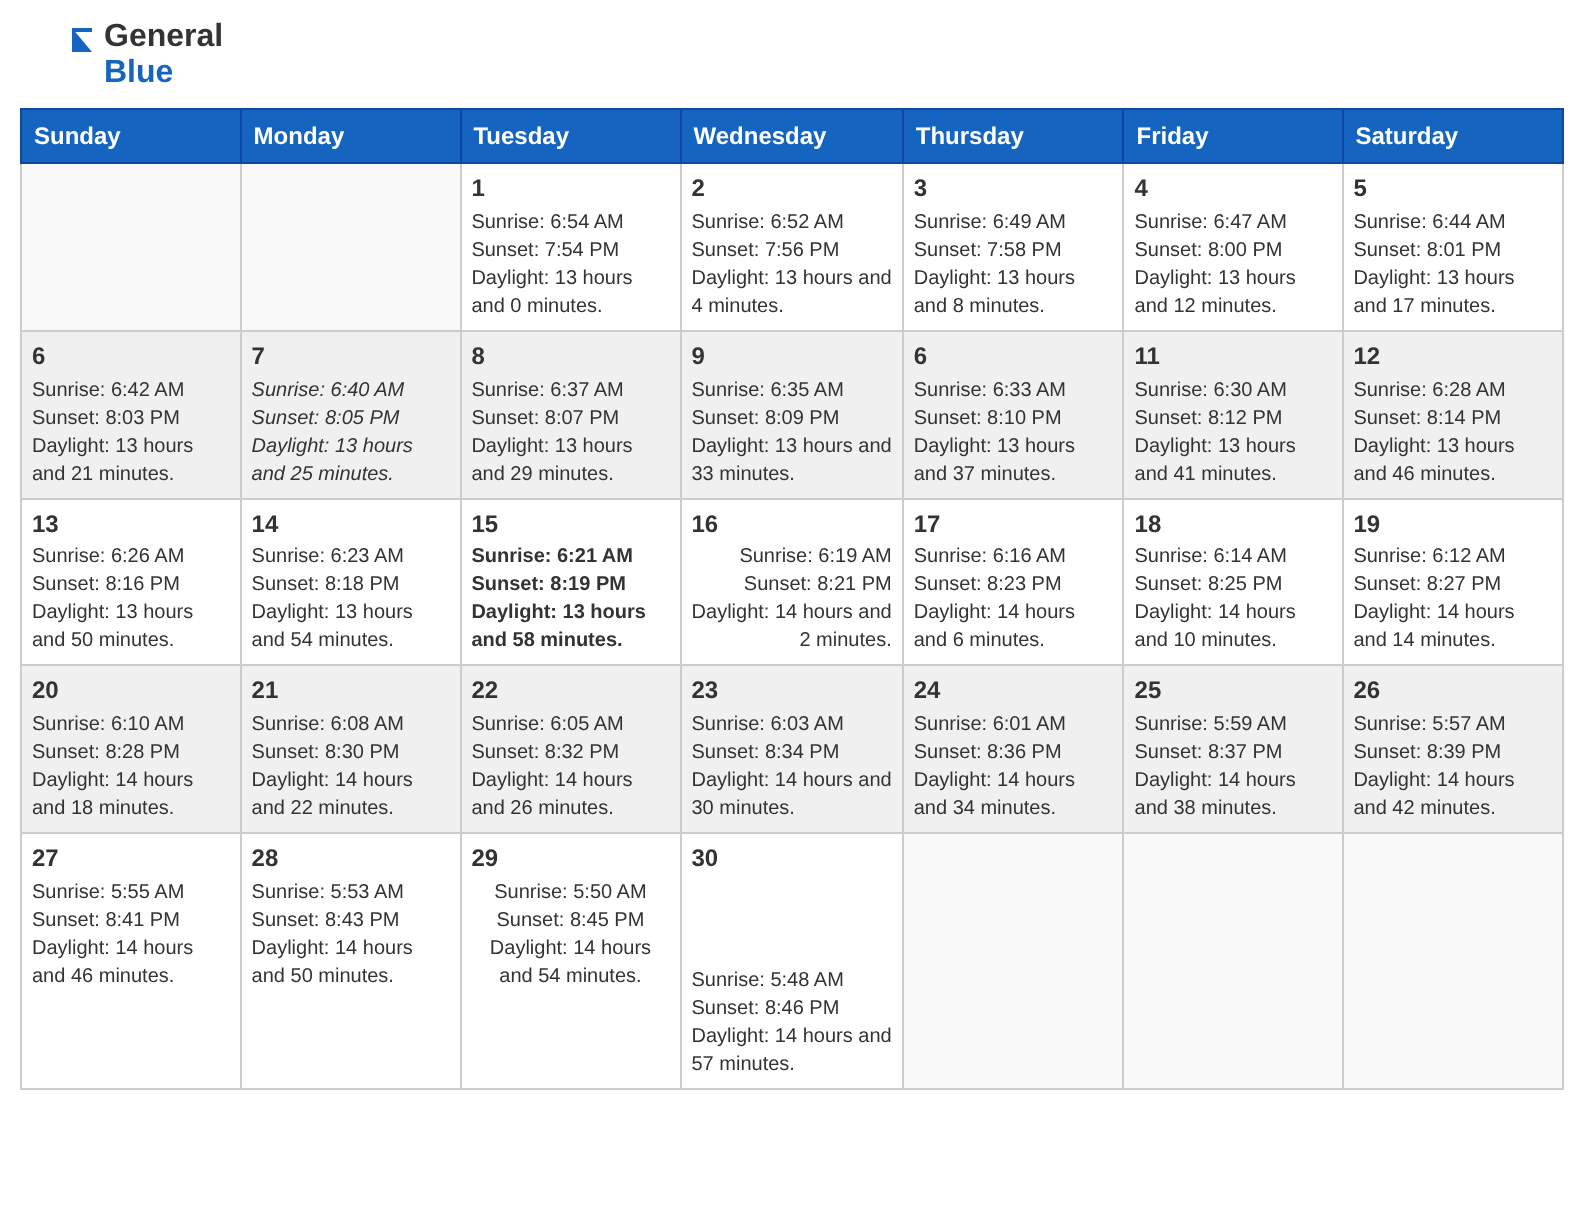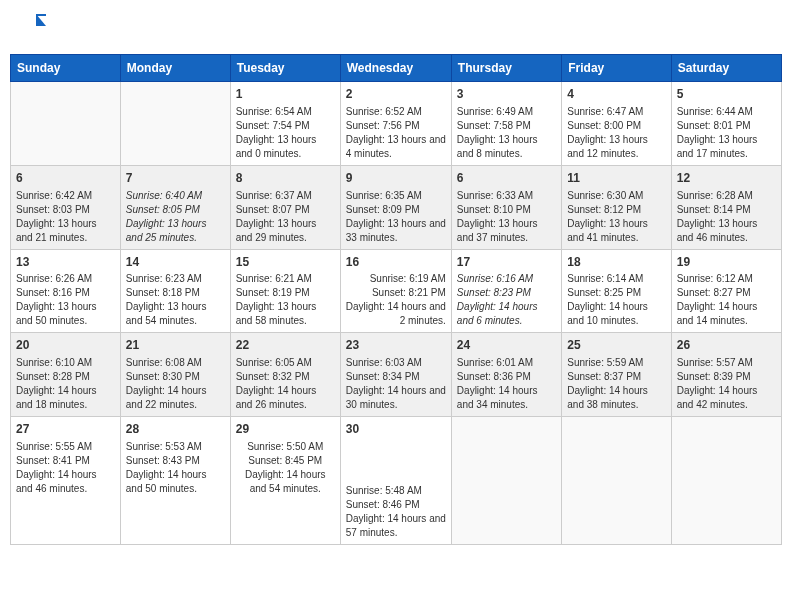--- a/index.html
+++ b/index.html
@@ -80,20 +80,24 @@
 </head>
 <body>
 
 <div class="header">
   <div class="logo">
   <div style="display:flex;align-items:center;gap:2px;">
     <svg width="36" height="36" viewBox="0 0 36 36">
       <polygon points="22,4 32,16 22,16" fill="#1565c0"></polygon>
       <rect x="22" y="4" width="10" height="2" fill="#1565c0"></rect>
     </svg>
+    <div style="line-height:1.1;">
+      <span style="font-size:16px;font-weight:bold;color:#333;display:block;">General</span>
+      <span style="font-size:16px;font-weight:bold;color:#1565c0;display:block;">Blue</span>
+    </div>
   </div>
 </div>
   <div class="title-block">
     <div class="month-title"></div>
     <div class="location-title"></div>
   </div>
 </div>
 
 <table class="calendar">
   <thead>
@@ -194,33 +198,33 @@
 Daylight: 13 hours and 50 minutes.</div>
         </td>
         <td>
           <div class="day-number">14</div>
           <div class="day-info" style="white-space: pre-line;">Sunrise: 6:23 AM
 Sunset: 8:18 PM
 Daylight: 13 hours and 54 minutes.</div>
         </td>
         <td>
           <div class="day-number">15</div>
-          <div class="day-info" style="white-space: pre-line;">Sunrise: 6:21 AM
+          <div class="day-info" style="white-space: pre-line; font-weight: bold;">Sunrise: 6:21 AM
 Sunset: 8:19 PM
 Daylight: 13 hours and 58 minutes.</div>
         </td>
         <td>
           <div class="day-number">16</div>
           <div class="day-info" style="white-space: pre-line; text-align: right;">Sunrise: 6:19 AM
 Sunset: 8:21 PM
 Daylight: 14 hours and 2 minutes.</div>
         </td>
         <td>
           <div class="day-number">17</div>
-          <div class="day-info" style="white-space: pre-line; font-style: italic;">Sunrise: 6:16 AM
+          <div class="day-info" style="white-space: pre-line;">Sunrise: 6:16 AM
 Sunset: 8:23 PM
 Daylight: 14 hours and 6 minutes.</div>
         </td>
         <td>
           <div class="day-number">18</div>
           <div class="day-info" style="white-space: pre-line;">Sunrise: 6:14 AM
 Sunset: 8:25 PM
 Daylight: 14 hours and 10 minutes.</div>
         </td>
         <td>

